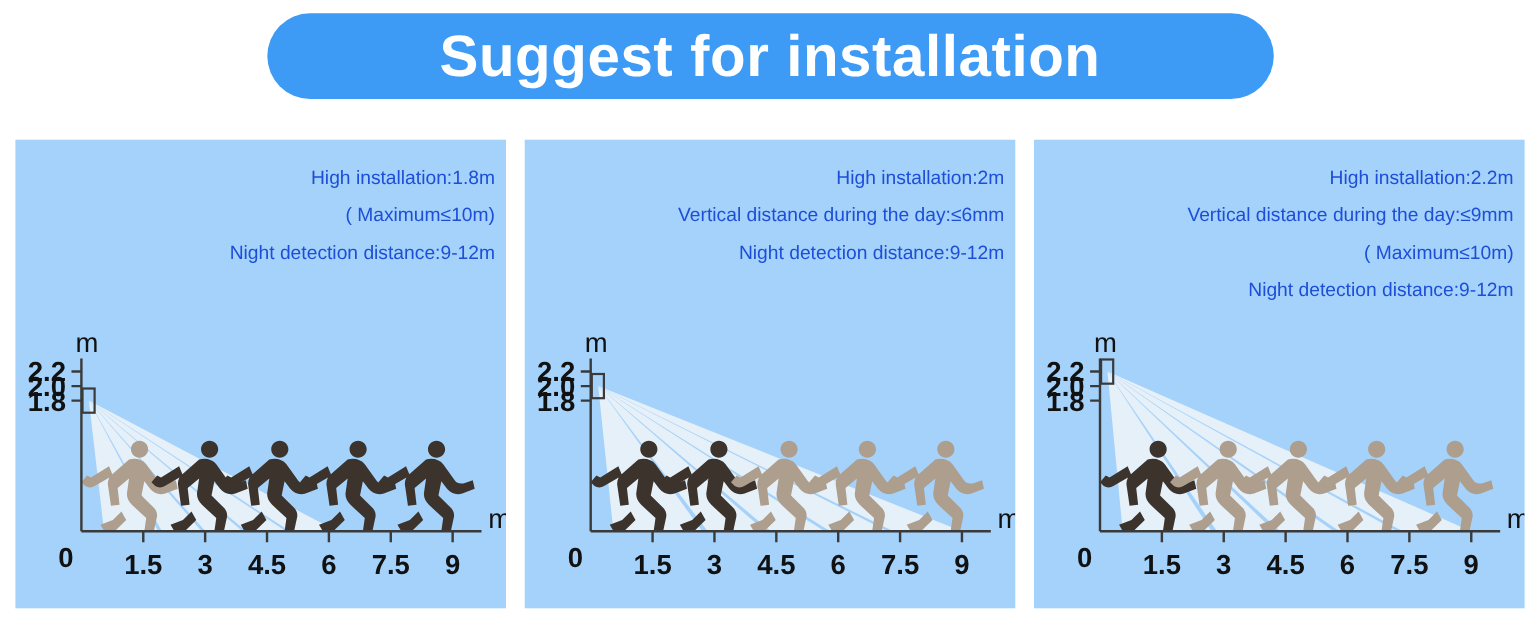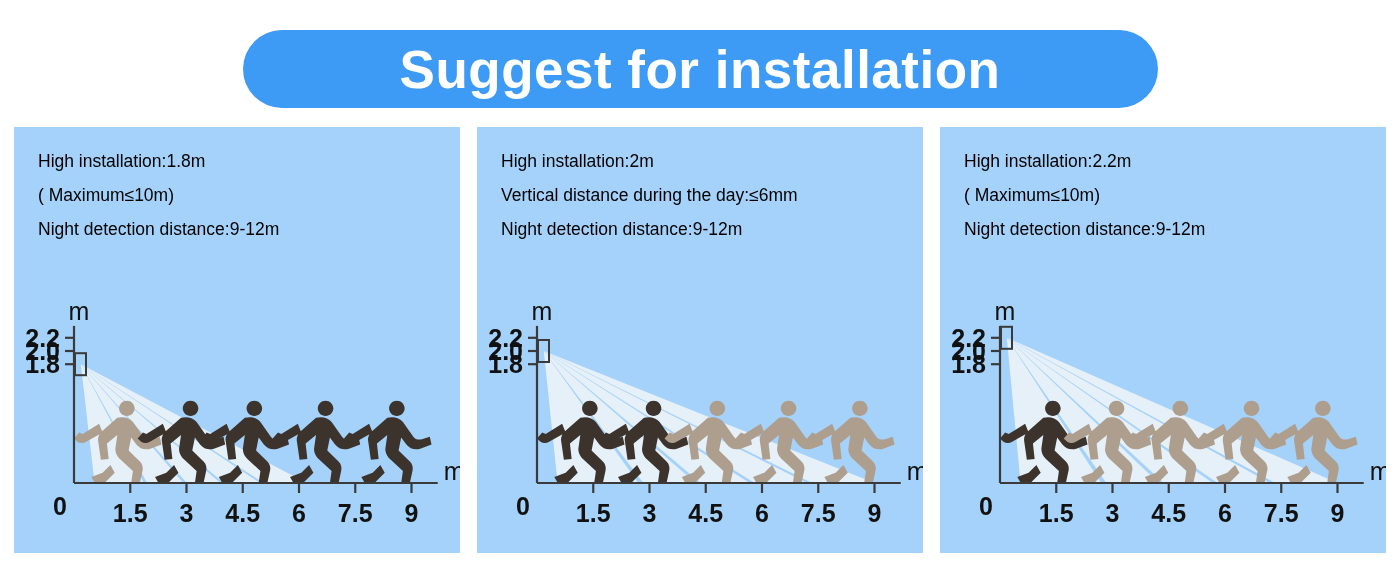--- a/index.html
+++ b/index.html
@@ -19,21 +19,21 @@
   .title-wrap {
     position: absolute;
     left: 0; top: 0;
     width: 1400px;
     height: 112px;
     display: flex;
     align-items: flex-start;
     justify-content: center;
   }
   .title-pill {
-    margin-top: 30px;
+    margin-top: 12px;
     width: 915px;
     height: 78px;
     border-radius: 42px;
     background: #3d9bf5;
     display: flex;
     align-items: center;
     justify-content: center;
   }
   .title-text {
     color: #ffffff;
@@ -65,23 +65,24 @@
 
   
   .spec-list {
     position: absolute;
     left: 24px;
     top: 17px;
     width: 412px;
   }
   .spec-line {
     font-size: 17.5px;
-    color: #000000;
+    color: #1d4ed8;
     line-height: 34px;
     white-space: nowrap;
+    text-align: right;
   }
 
   
   .diagram {
     position: absolute;
     left: 0;
     top: 155px;
     width: 446px;
     height: 271px;
   }
@@ -226,20 +227,21 @@
           <line class="ax-tick" x1="397.5" y1="201" x2="397.5" y2="211"></line>
           <text class="ax-label" text-anchor="middle" x="397.5" y="240">9</text>
           <text class="ax-label" text-anchor="middle" x="46" y="233">0</text>
           <text class="ax-unit" text-anchor="start" x="429.75" y="198">m</text>
         </svg>
       </div>
     </div>
     <div class="panel">
       <div class="spec-list">
         <div class="spec-line">High installation:2.2m</div>
+        <div class="spec-line">Vertical distance during the day:≤9mm</div>
         <div class="spec-line">( Maximum≤10m)</div>
         <div class="spec-line">Night detection distance:9-12m</div>
       </div>
       <div class="diagram">
         <svg viewBox="0 0 446 271" xmlns="http://www.w3.org/2000/svg">
           <path class="beam" d="M66.8,55.8 L161.3,201 L80.6,201 Z"></path>
           <path class="beam" d="M66.8,55.8 L218.6,201 L166.3,201 Z"></path>
           <path class="beam" d="M66.8,55.8 L272.6,201 L223.7,201 Z"></path>
           <path class="beam" d="M66.8,55.8 L330.0,201 L277.7,201 Z"></path>
           <path class="beam" d="M66.8,55.8 L397.5,201 L335.1,201 Z"></path>

